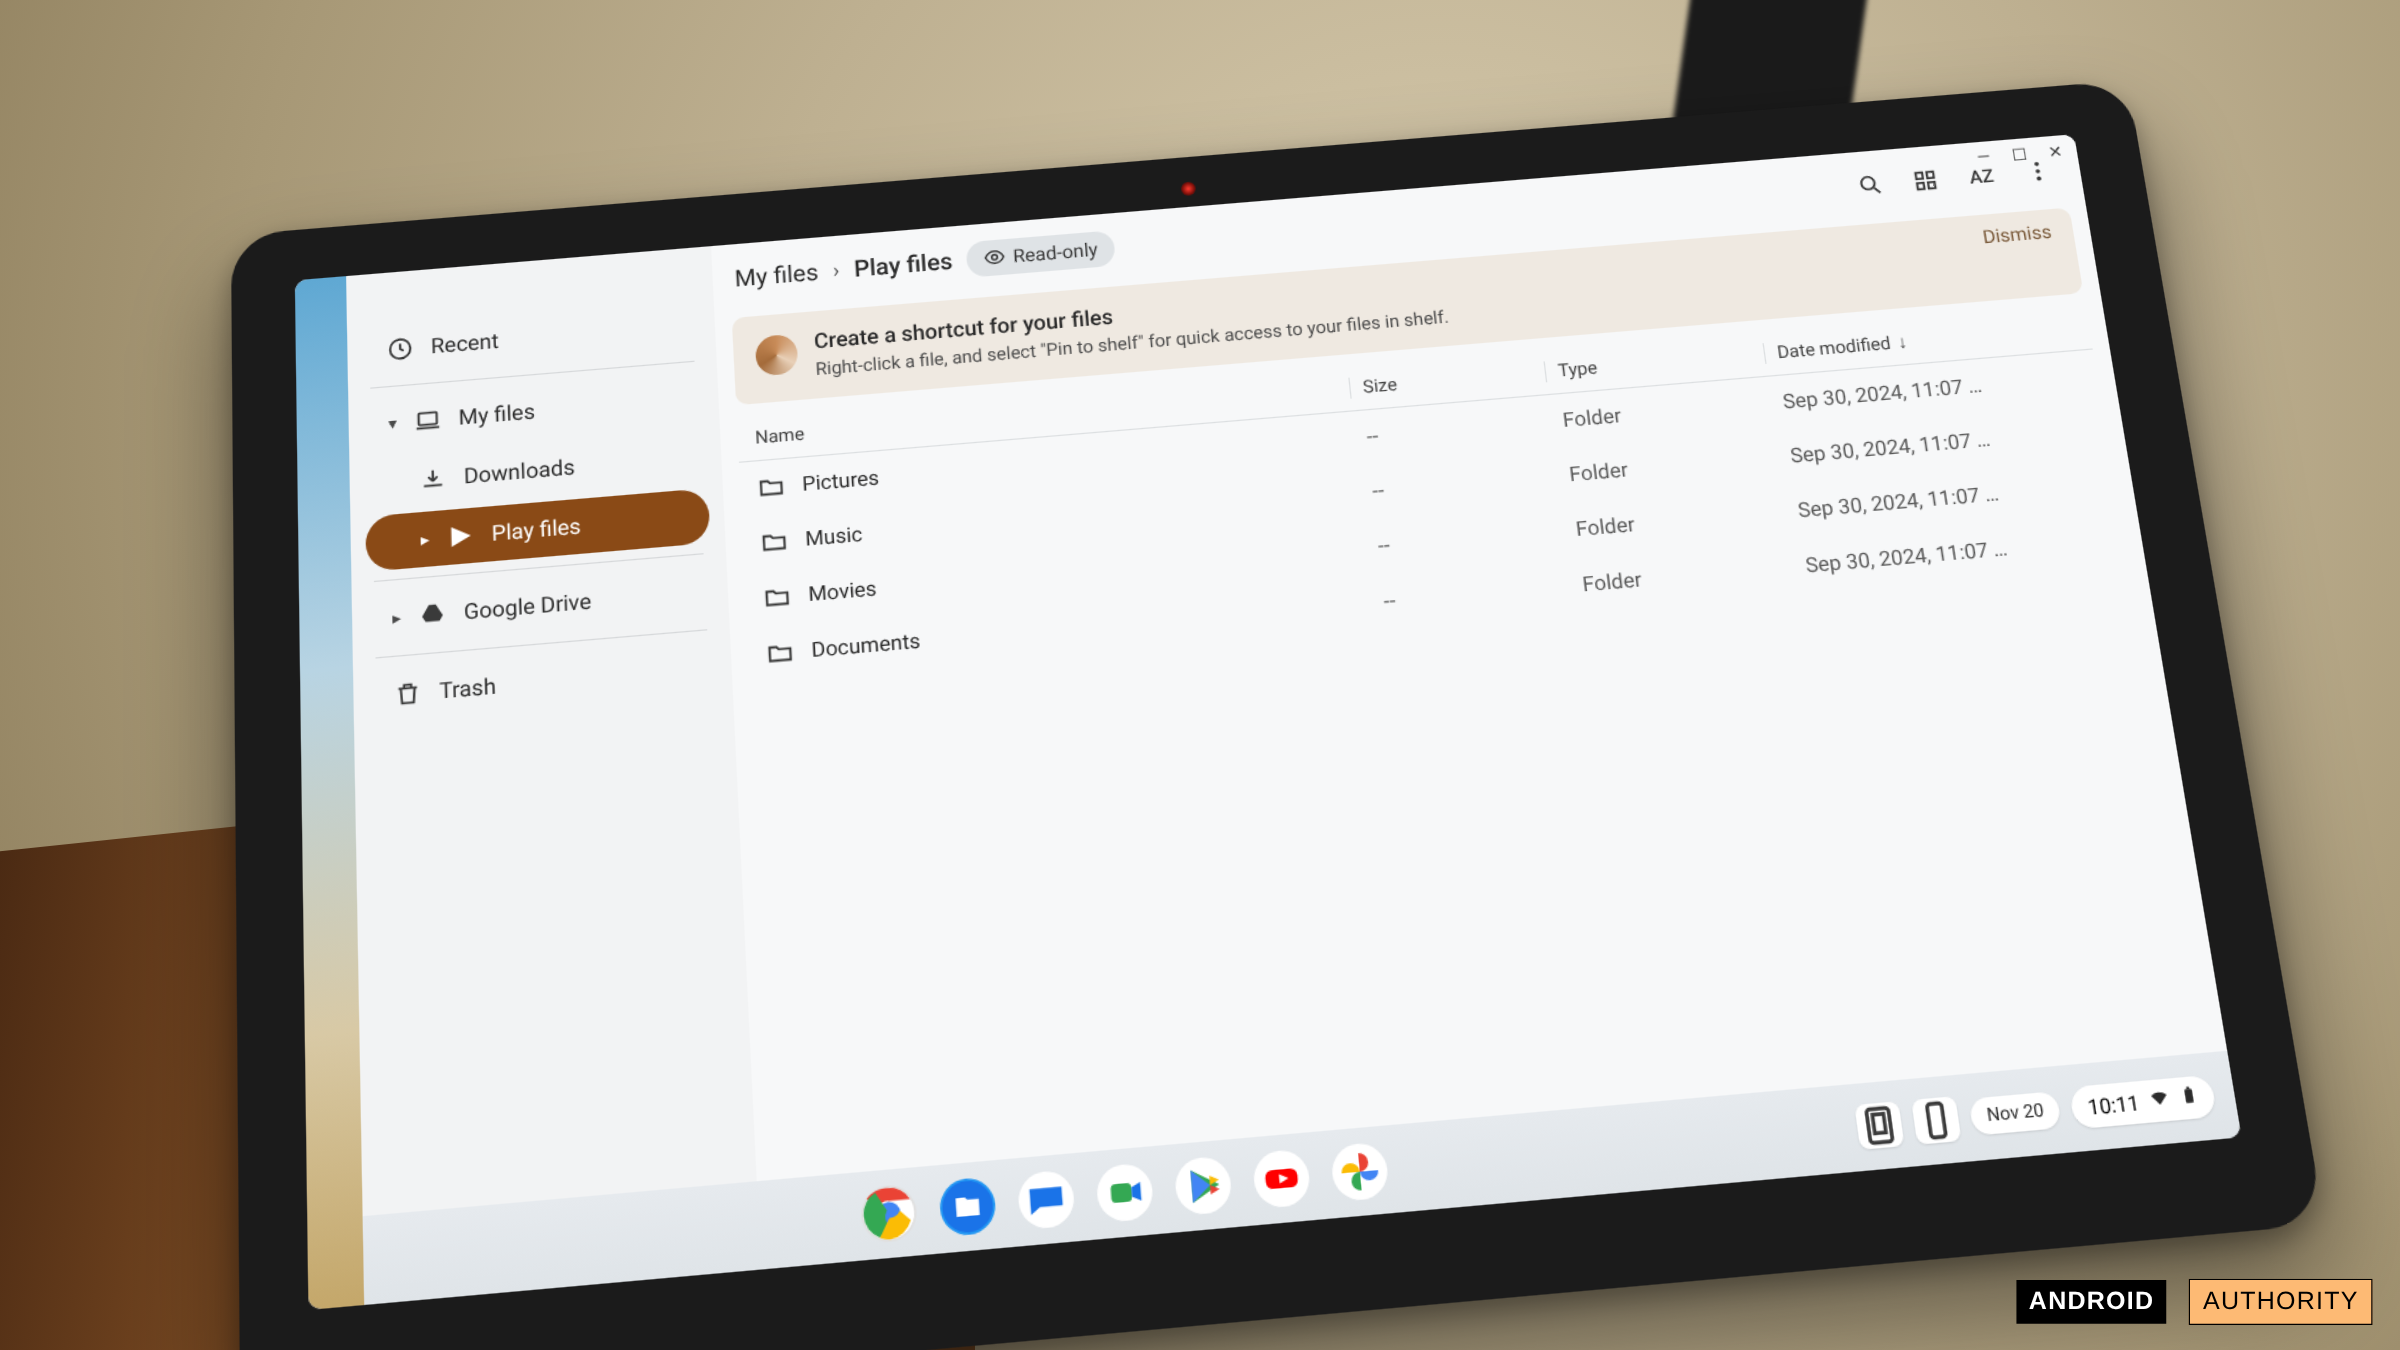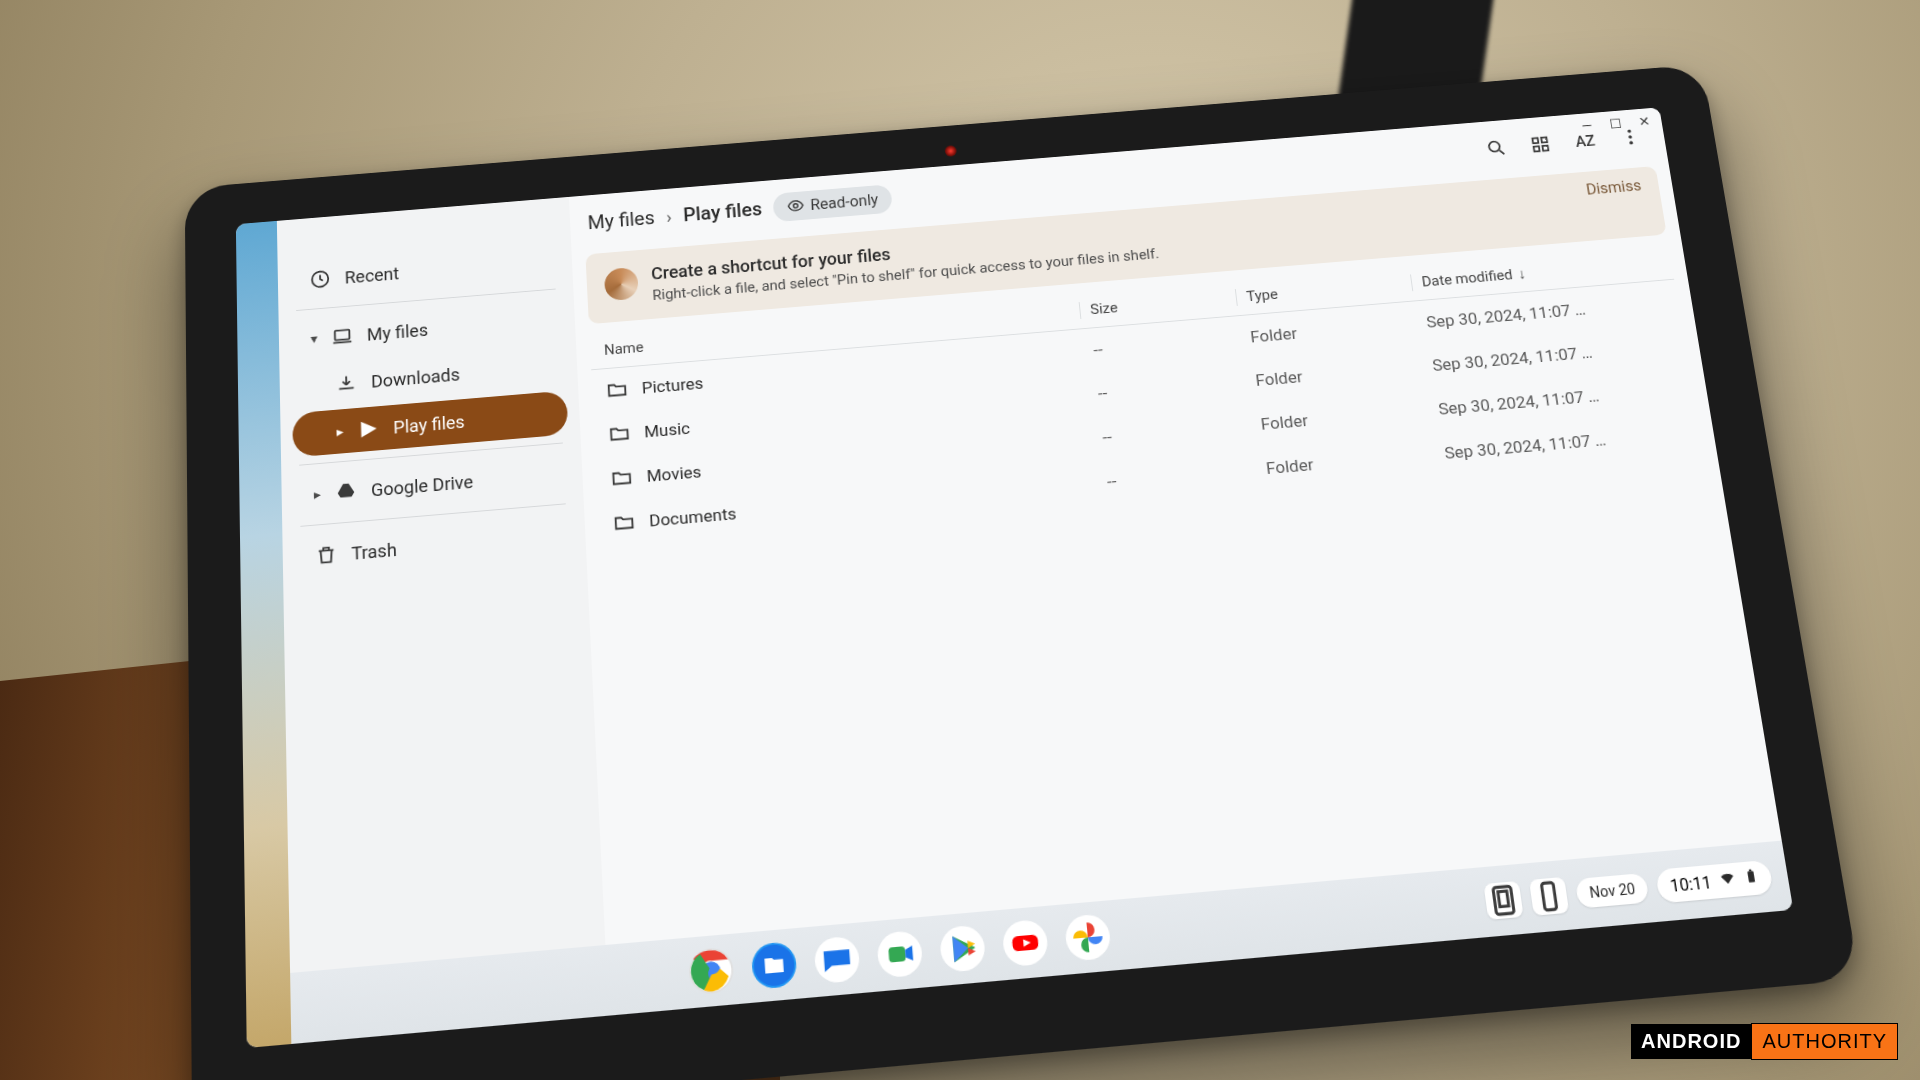--- a/index.html
+++ b/index.html
@@ -117,25 +117,25 @@
     display:flex; align-items:center; padding: 0 16px;
   }
   .shelf .apps { flex:1; display:flex; justify-content:center; gap:18px;}
   .app { width:42px; height:42px; border-radius:50%; display:inline-flex; align-items:center; justify-content:center; font-size:22px;}
   .status { display:flex; align-items:center; gap:10px;}
   .pill { background:#fff; border-radius:18px; padding:6px 12px; font-size:14px; color:#2b2b2b; box-shadow:0 1px 2px rgba(0,0,0,0.1);}
   .tray { display:flex; align-items:center; gap:8px; background:#fff; border-radius:20px; padding:6px 12px; box-shadow:0 1px 2px rgba(0,0,0,0.1);}
   .sqbtn { width:34px; height:34px; border-radius:8px; background:#fff; display:inline-flex; align-items:center; justify-content:center; box-shadow:0 1px 2px rgba(0,0,0,0.1); cursor:pointer;}
   
   .watermark {
-    position:absolute; right:22px; bottom:20px; display:flex; align-items:center; gap:0;
+    position:absolute; right:22px; bottom:20px; display:flex; align-items:center; gap:18px;
     font-family: Arial, sans-serif; letter-spacing:1px;
   }
   .watermark .a { background:#000; color:#fff; padding:6px 10px; font-weight:700; font-size:20px;}
-  .watermark .b { background:#f97316; color:#000; padding:6px 10px; font-weight:400; font-size:20px; border:1px solid #000;}
+  .watermark .b { background:#fdba74; color:#000; padding:6px 10px; font-weight:400; font-size:20px; border:1px solid #000;}
   svg { width:100%; height:100%; }
 </style>
 </head>
 <body>
 
 <div class="wood"></div>
 <div class="pole"></div>
 
 <div class="tablet">
   <div class="bezel">

